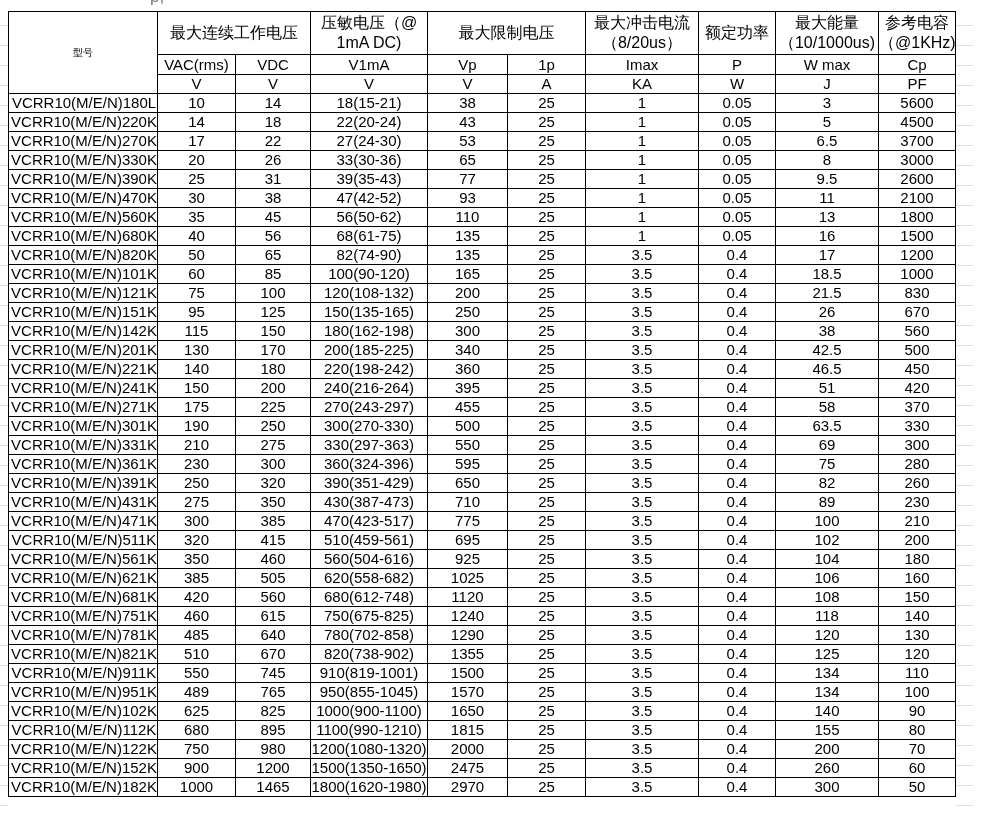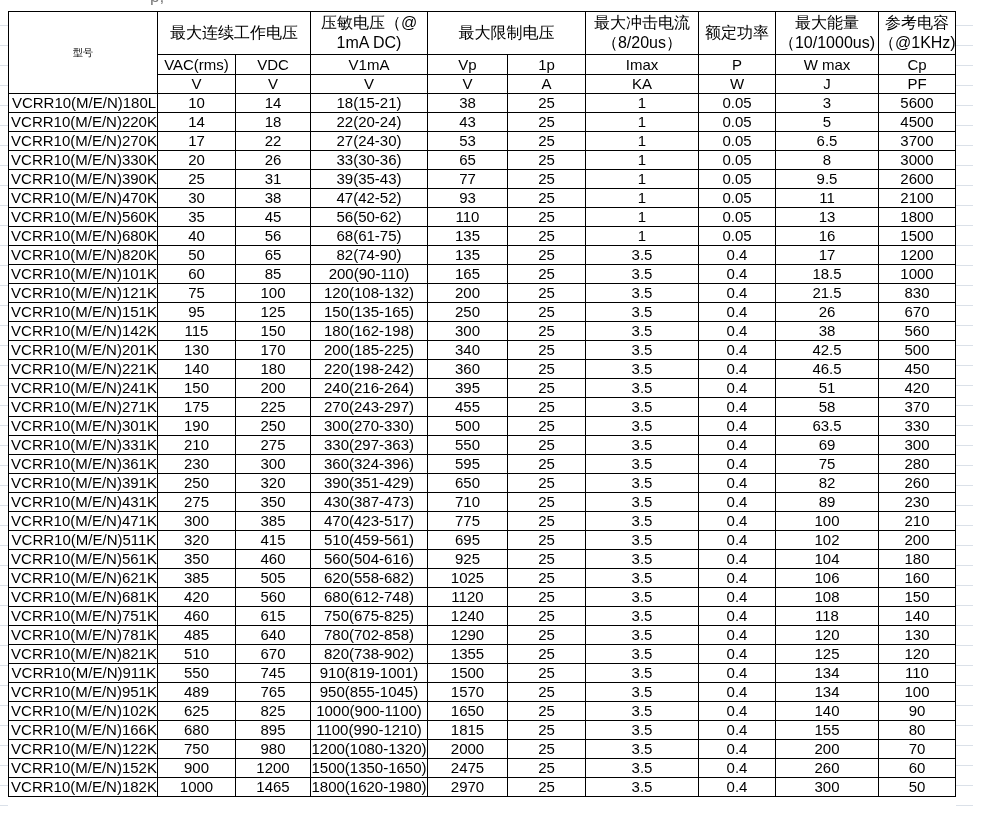--- a/index.html
+++ b/index.html
@@ -200,21 +200,21 @@
     <td>25</td>
     <td>3.5</td>
     <td>0.4</td>
     <td>17</td>
     <td>1200</td>
   </tr>
       <tr>
     <td class="model">VCRR10(M/E/N)101K</td>
     <td>60</td>
     <td>85</td>
-    <td>200(90-110)</td>
+    <td>100(90-120)</td>
     <td>165</td>
     <td>25</td>
     <td>3.5</td>
     <td>0.4</td>
     <td>18.5</td>
     <td>1000</td>
   </tr>
       <tr>
     <td class="model">VCRR10(M/E/N)121K</td>
     <td>75</td>
@@ -485,21 +485,21 @@
     <td>825</td>
     <td>1000(900-1100)</td>
     <td>1650</td>
     <td>25</td>
     <td>3.5</td>
     <td>0.4</td>
     <td>140</td>
     <td>90</td>
   </tr>
       <tr>
-    <td class="model">VCRR10(M/E/N)166K</td>
+    <td class="model">VCRR10(M/E/N)112K</td>
     <td>680</td>
     <td>895</td>
     <td>1100(990-1210)</td>
     <td>1815</td>
     <td>25</td>
     <td>3.5</td>
     <td>0.4</td>
     <td>155</td>
     <td>80</td>
   </tr>

